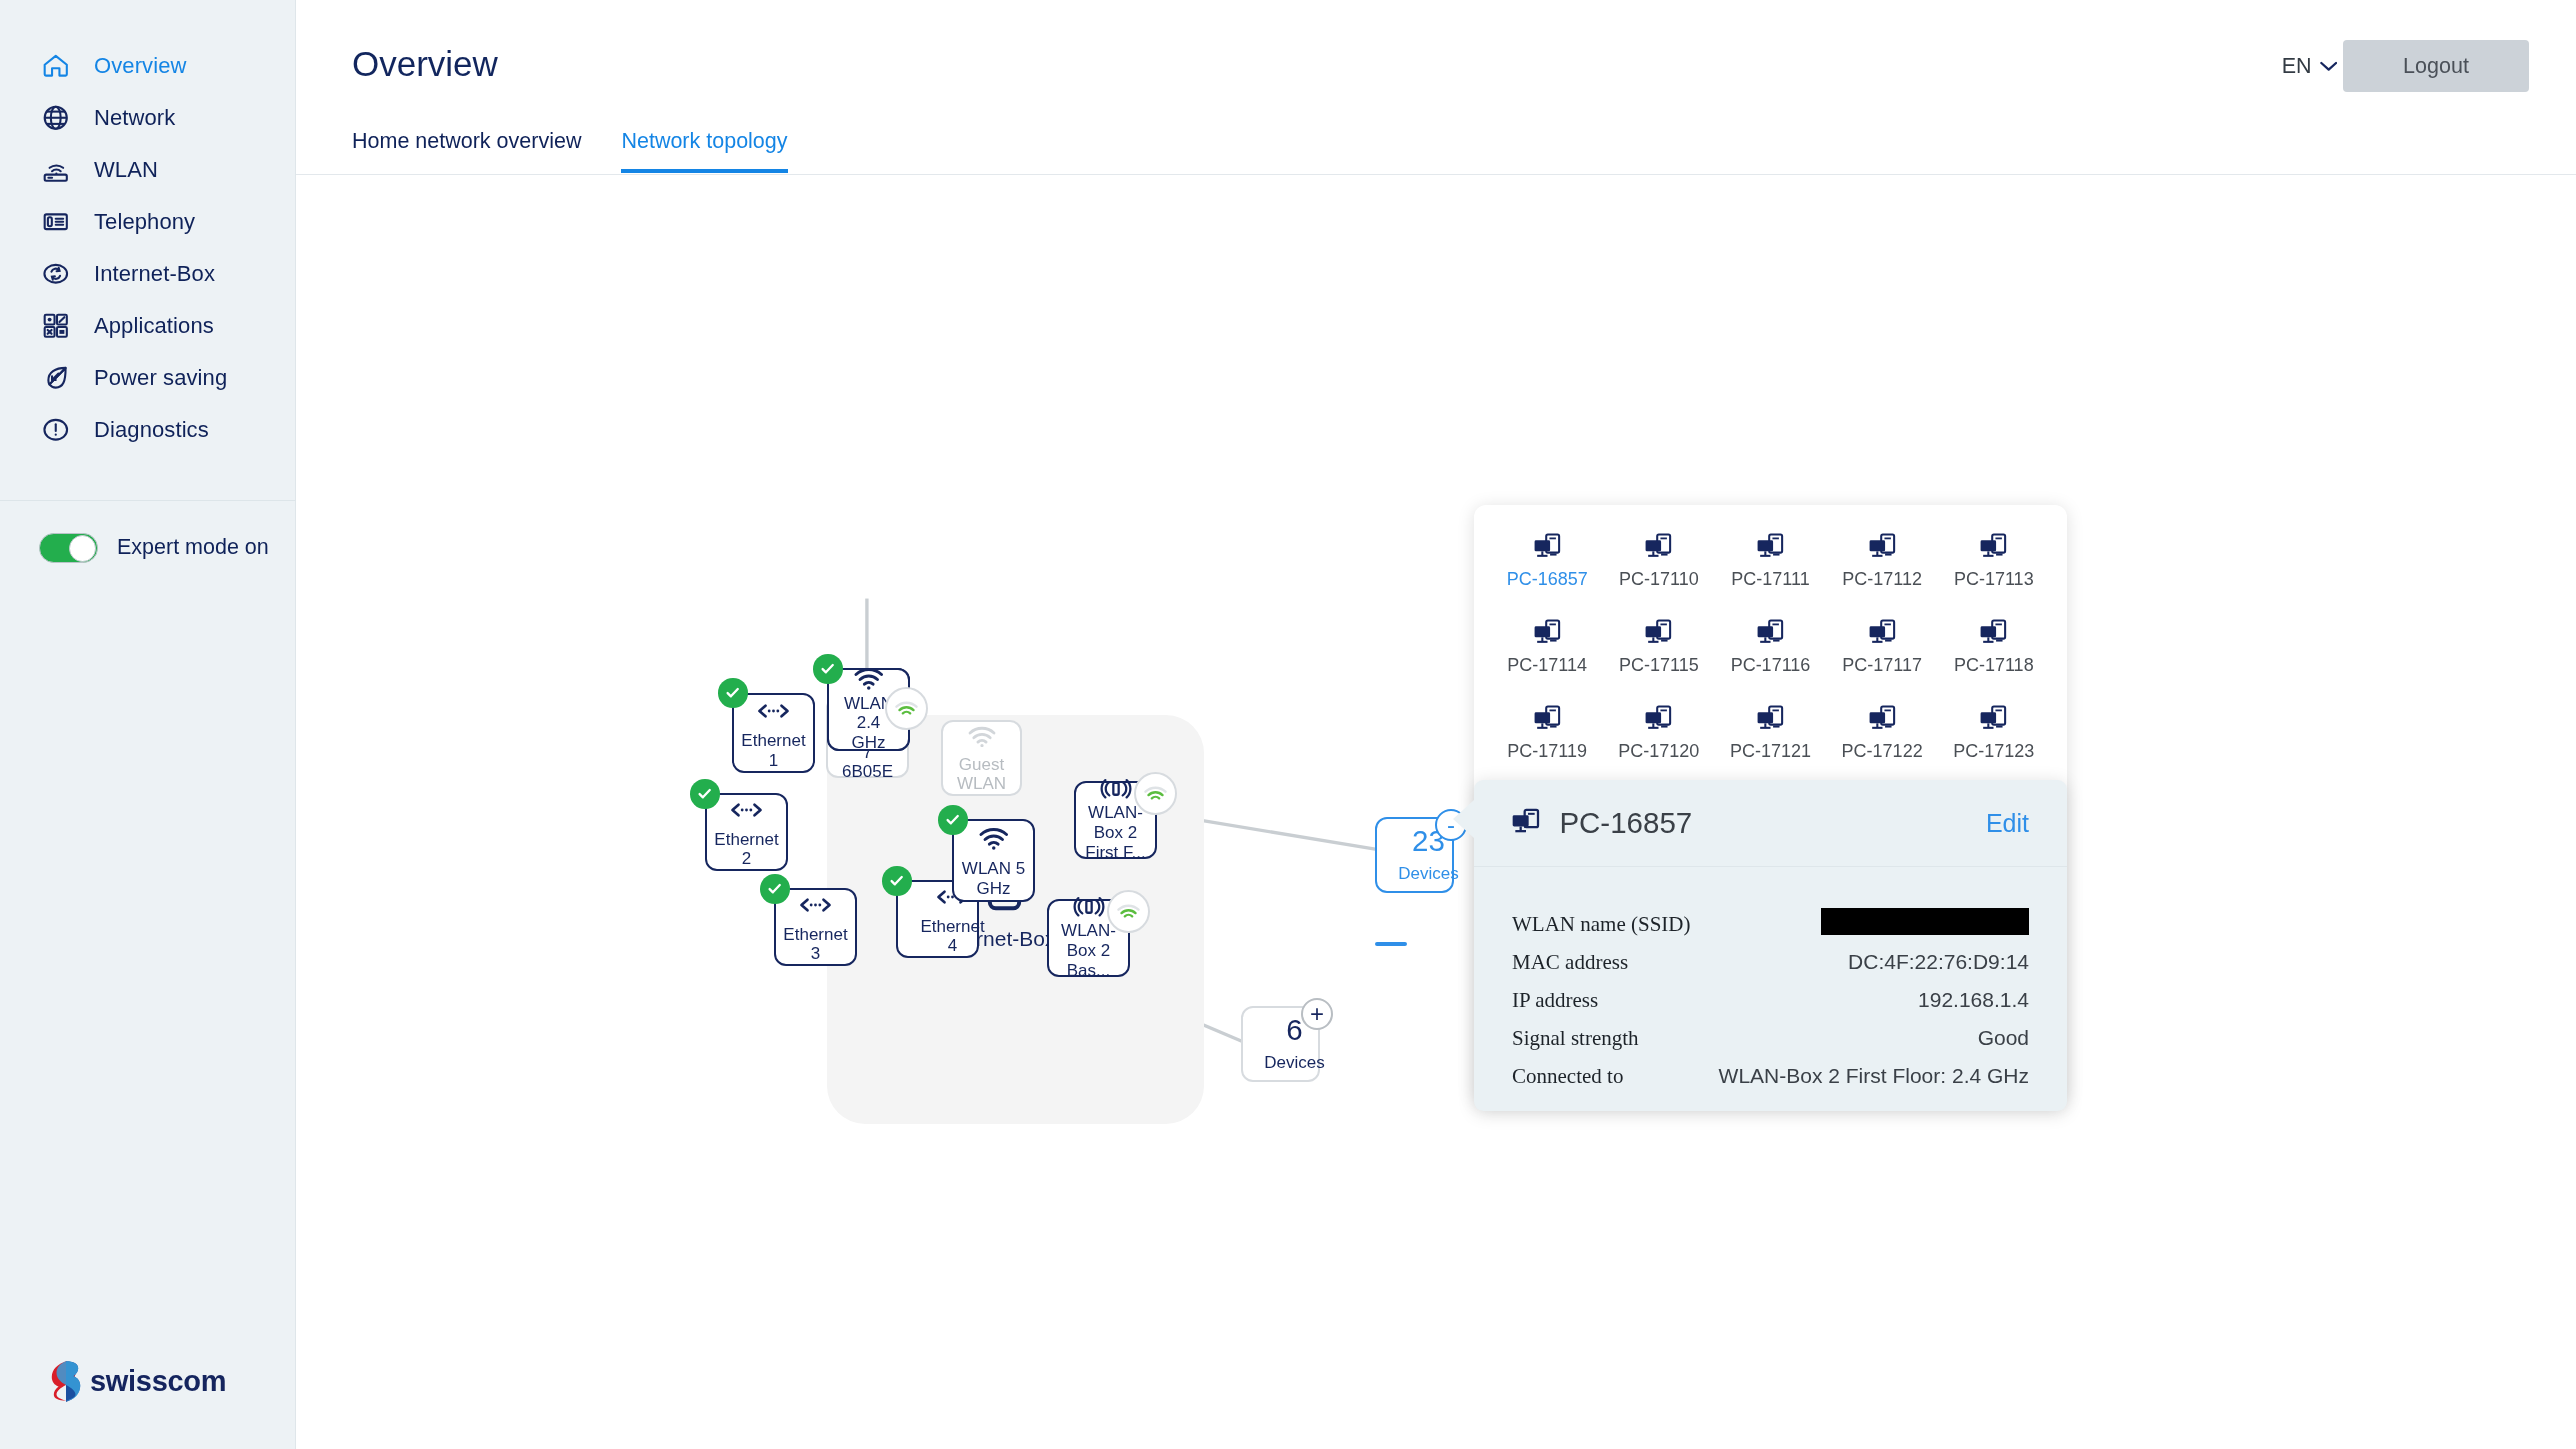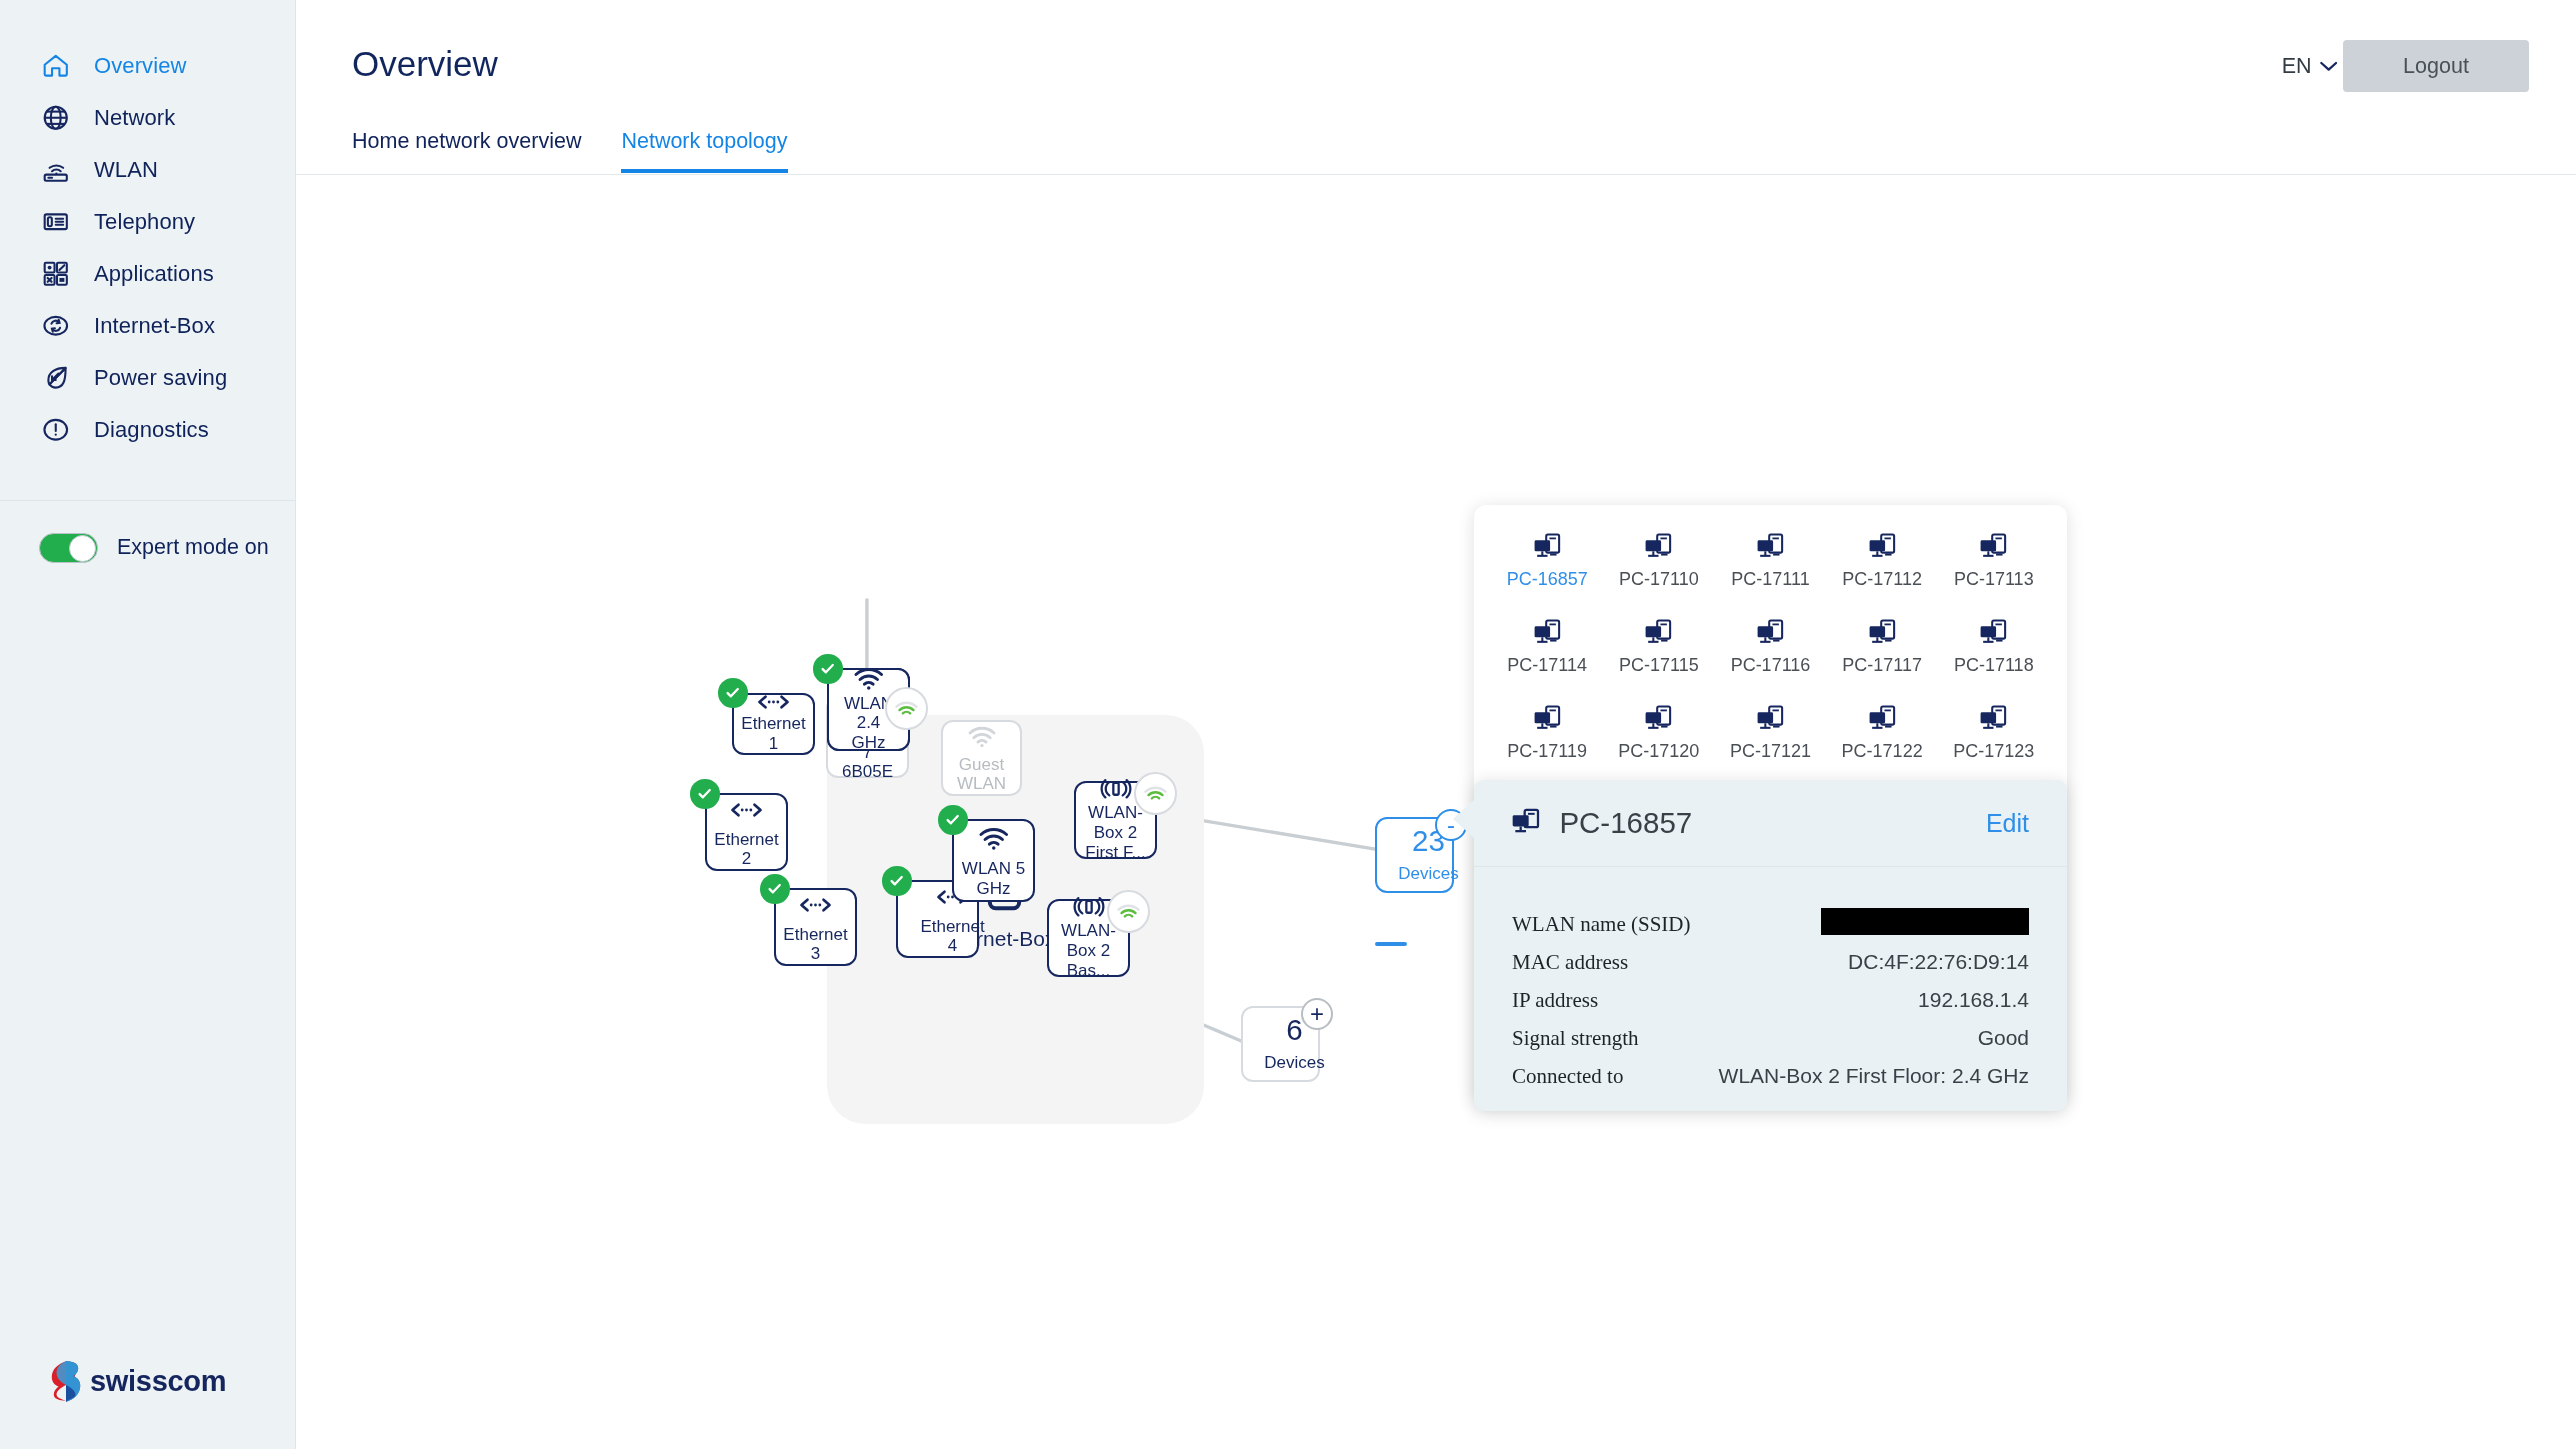--- a/index.html
+++ b/index.html
@@ -306,53 +306,53 @@
         <span class="nav-icon">
           <svg viewBox="0 0 24 24" fill="none" stroke="#16265e" stroke-width="1.7" stroke-linecap="round">
             <rect x="3" y="6" width="18" height="12" rx="1.4"></rect>
             <rect x="5.6" y="8.4" width="3.2" height="7.2" rx="1.4"></rect>
             <line x1="12" y1="9.5" x2="18" y2="9.5"></line>
               <line x1="12" y1="12" x2="18" y2="12"></line>
               <line x1="12" y1="14.5" x2="18" y2="14.5"></line>
           </svg>
         </span>
         <span class="nav-label">Telephony</span>
+      </div>
+
+      <div class="nav-item">
+        <span class="nav-icon">
+          <svg viewBox="0 0 24 24" fill="none" stroke="#16265e" stroke-width="1.7" stroke-linecap="round">
+            <ellipse cx="12" cy="12" rx="9.2" ry="7.2"></ellipse>
+            <path d="M8.5 10.3a3.6 3.6 0 0 1 6.2-1.1"></path>
+            <path d="M15.5 13.7a3.6 3.6 0 0 1-6.2 1.1"></path>
+            <path d="M14.4 7.1 15.1 9.6 12.7 9.9"></path>
+            <path d="M9.6 16.9 8.9 14.4 11.3 14.1"></path>
+          </svg>
+        </span>
+        <span class="nav-label">Internet-Box</span>
       </div>
 
       <div class="nav-item">
         <span class="nav-icon">
           <svg viewBox="0 0 24 24" fill="none" stroke="#16265e" stroke-width="1.7">
             <rect x="3" y="3" width="8" height="8" rx="1"></rect>
               <rect x="13" y="3" width="8" height="8" rx="1"></rect>
             <rect x="3" y="13" width="8" height="8" rx="1"></rect>
               <rect x="13" y="13" width="8" height="8" rx="1"></rect>
             <circle cx="7" cy="7" r="1.6" fill="#16265e" stroke="none"></circle>
             <path d="M15 9 19 5" stroke-linecap="round"></path>
             <path d="M5.4 15.4 8.6 18.6M8.6 15.4 5.4 18.6" stroke-linecap="round"></path>
             <rect x="15" y="15.4" width="4" height="3.2" fill="#16265e" stroke="none"></rect>
           </svg>
         </span>
         <span class="nav-label">Applications</span>
       </div>
 
       <div class="nav-item">
         <span class="nav-icon">
-          <svg viewBox="0 0 24 24" fill="none" stroke="#16265e" stroke-width="1.7" stroke-linecap="round">
-            <ellipse cx="12" cy="12" rx="9.2" ry="7.2"></ellipse>
-            <path d="M8.5 10.3a3.6 3.6 0 0 1 6.2-1.1"></path>
-            <path d="M15.5 13.7a3.6 3.6 0 0 1-6.2 1.1"></path>
-            <path d="M14.4 7.1 15.1 9.6 12.7 9.9"></path>
-            <path d="M9.6 16.9 8.9 14.4 11.3 14.1"></path>
-          </svg>
-        </span>
-        <span class="nav-label">Internet-Box</span>
-      </div>
-
-      <div class="nav-item">
-        <span class="nav-icon">
           <svg viewBox="0 0 24 24" fill="none" stroke="#16265e" stroke-width="1.7" stroke-linecap="round" stroke-linejoin="round">
             <path d="M20 4c-8.5 0-14 3.6-14 10a6.3 6.3 0 0 0 .9 3.4L20 4z"></path>
             <path d="M20 4 6.9 17.4A6.3 6.3 0 0 0 12 20c6 0 8-5 8-16z"></path>
             <path d="M14.2 8.6 9 13.8"></path>
               <path d="M9 10.8v3h3"></path>
           </svg>
         </span>
         <span class="nav-label">Power saving</span>
       </div>
 
@@ -474,21 +474,21 @@
         <svg viewBox="0 0 44 34" width="28" height="21.5">
           <path d="M3 11a28 28 0 0 1 38 0" fill="none" stroke="#d2d6da" stroke-width="4.4" stroke-linecap="round"></path>
           <path d="M9 18.5a19 19 0 0 1 26 0" fill="none" stroke="#d2d6da" stroke-width="4.4" stroke-linecap="round"></path>
           <path d="M15.5 25.5a9.5 9.5 0 0 1 13 0" fill="none" stroke="#d2d6da" stroke-width="4.4" stroke-linecap="round"></path>
           <circle cx="22" cy="31" r="2.6" fill="#d2d6da"></circle>
         </svg>
       </span>
       <span class="nlabel">Guest WLAN</span>
     </div>
 
-    <div class="node" style="left:436px; top:517px; width:83px; height:62px;">
+    <div class="node" style="left:436px; top:517px; width:83px; height:80px;">
       <span class="nicon">
         <svg viewBox="0 0 52 24" width="35" height="16">
           <path d="M14 4 5 12l9 8" fill="none" stroke="#16265e" stroke-width="4" stroke-linecap="round" stroke-linejoin="round"></path>
           <path d="M38 4l9 8-9 8" fill="none" stroke="#16265e" stroke-width="4" stroke-linecap="round" stroke-linejoin="round"></path>
           <circle cx="19.5" cy="12" r="2.1" fill="#16265e"></circle>
             <circle cx="26" cy="12" r="2.1" fill="#16265e"></circle>
             <circle cx="32.5" cy="12" r="2.1" fill="#16265e"></circle>
         </svg>
       </span>
       <span class="nlabel">Ethernet 1</span>

